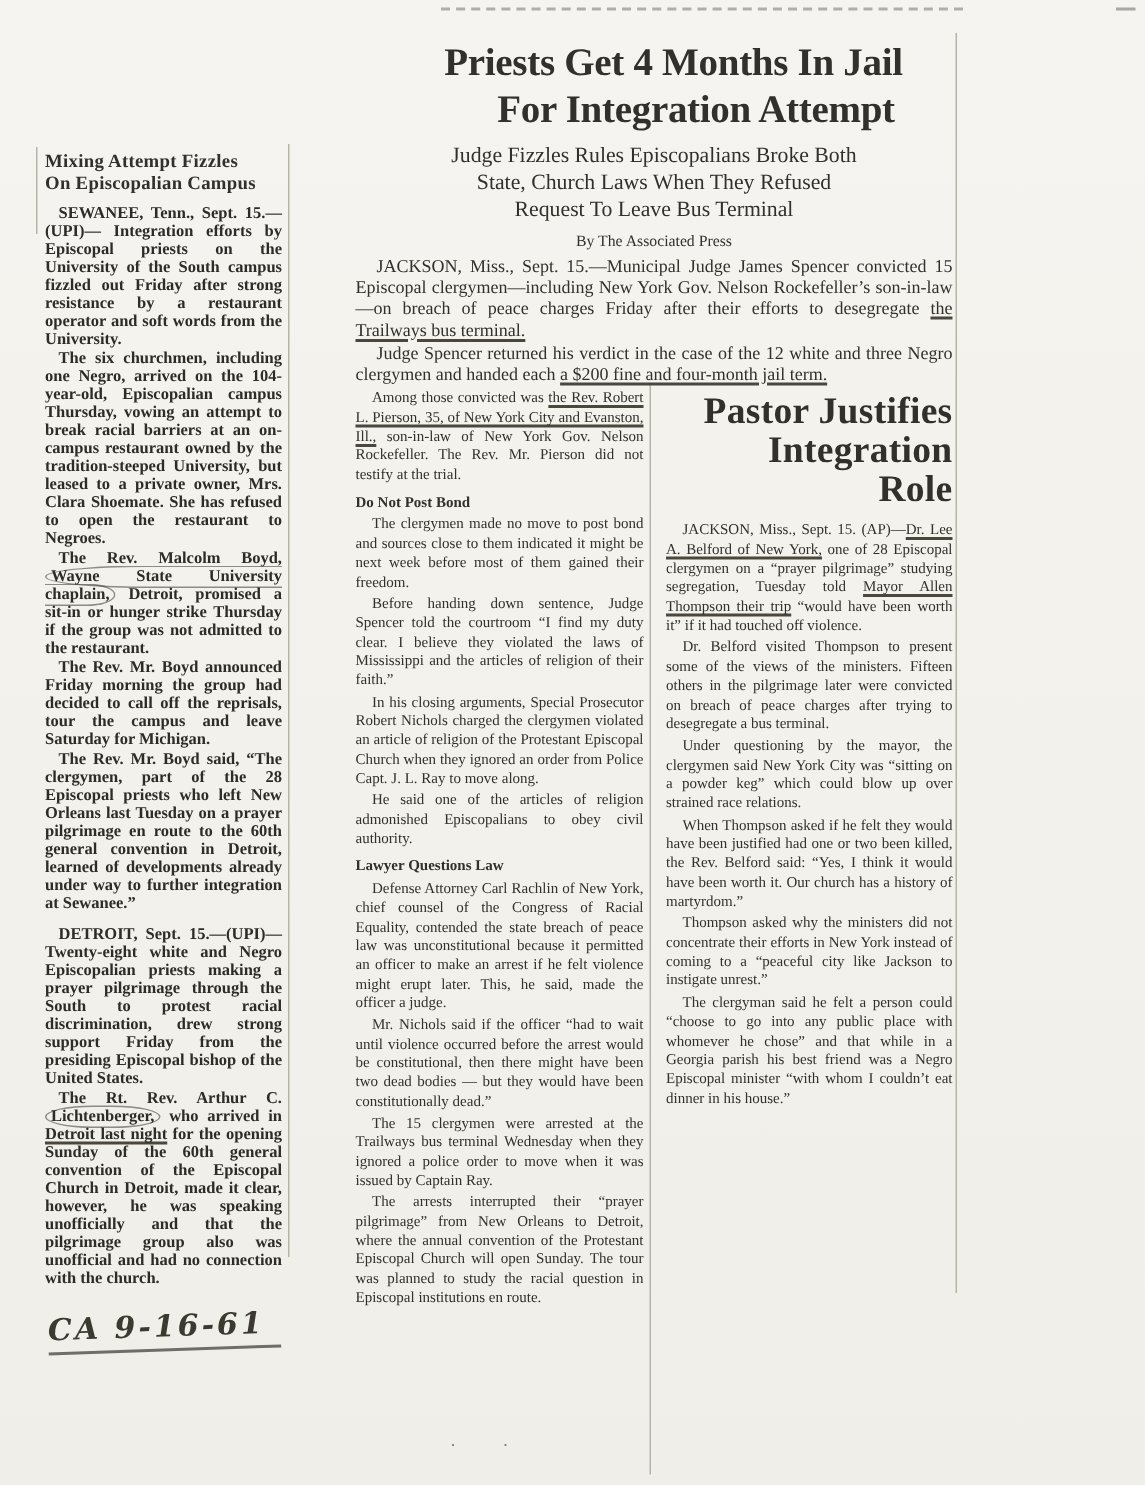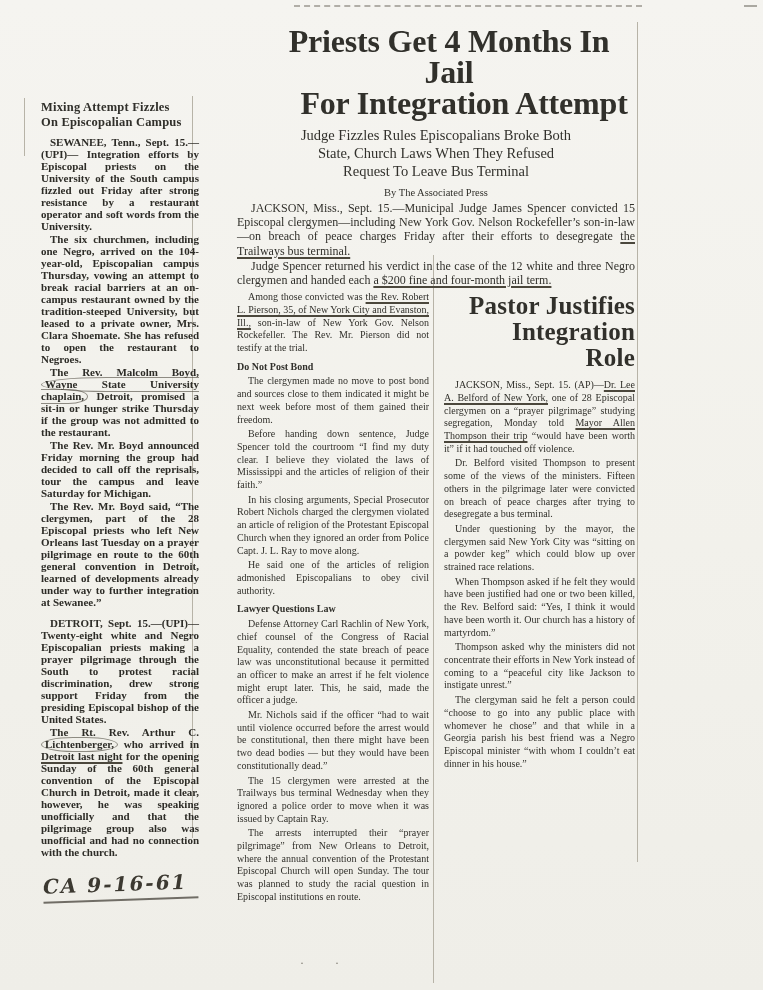--- a/index.html
+++ b/index.html
@@ -10,39 +10,39 @@
     background-image: linear-gradient(180deg, #f5f4f0 0%, #f2f1eb 55%, #efeee8 100%);
     font-family: "Liberation Serif", serif;
     color: var(--ink, #31302b);
     overflow:hidden;
   }
   .rule { position:absolute; width:1px; background: var(--rule, #b7b3a7); }
   .top-dashes { position:absolute; top:5px; left:294px; width:348px; border-top:2px dashed rgba(120,117,108,0.55); }
   .top-tick { position:absolute; top:5px; left:744px; width:13px; border-top:2px solid rgba(120,117,108,0.6); }
 
   
-  .left-clip { position:absolute; left:30px; top:100px; width:158px;margin-left:11px; }
+  .left-clip { position:absolute; left:30px; top:100px; width:158px; }
   .clip-headline { font-size:12.5px; font-weight:bold; line-height:15px; margin-bottom:6px; letter-spacing:0.2px; }
   .left-clip p { font-size:11px; font-weight:bold; line-height:12px; text-align:justify; text-indent:9px; margin-bottom:1px; color:#2d2c27; }
   .left-clip p.dateline { margin-top:9px; }
   .handwriting-wrap { margin-top:14px; padding-left:2px; }
   .handwriting {
     display:inline-block;
     font-family:"DejaVu Serif", serif;
     font-style:italic; font-weight:bold;
     font-size:20px; letter-spacing:2px;
     color:#3c3931;
     transform:rotate(-2deg);
     border-bottom:2px solid rgba(70,66,58,0.75);
     padding:0 10px 3px 0;
   }
 
   
   .main-clip { position:absolute; left:237px; top:26px; width:398px; }
-  .main-headline { text-align:center; font-weight:bold; font-size:32px; line-height:31px; letter-spacing:-0.2px; padding-left:26px; }
+  .main-headline { text-align:center; font-weight:bold; font-size:26px; line-height:31px; letter-spacing:-0.2px; padding-left:26px; }
   .main-headline .hl2 { padding-left:30px; }
   .subhead { text-align:center; font-size:14.5px; line-height:18px; margin-top:7px; }
   .byline { text-align:center; font-size:10.5px; font-weight:normal; margin:7px 0 3px; }
   .lead p { font-size:12px; line-height:14.2px; text-align:justify; text-indent:14px; margin-bottom:1px; }
   .cols { display:flex; gap:15px; margin-top:4px; }
   .col-left { width:192px; }
   .col-right { width:191px; }
   .cols p { font-size:10px; line-height:12.7px; text-align:justify; text-indent:11px; margin-bottom:2px; }
   .crosshead { text-align:center; font-weight:bold; font-size:10.6px; margin:6px 0 4px; text-indent:0 !important; }
   .side-headline { font-weight:bold; font-size:25px; line-height:26px; margin:2px 0 8px; letter-spacing:0.2px;text-align:right; }
@@ -121,21 +121,21 @@
       <p>Mr. Nichols said if the officer “had to wait until violence occurred before the arrest would be constitutional, then there might have been two dead bodies — but they would have been constitutionally dead.”</p>
       <p>The 15 clergymen were arrested at the Trailways bus terminal Wednesday when they ignored a police order to move when it was issued by Captain Ray.</p>
       <p>The arrests interrupted their “prayer pilgrimage” from New Orleans to Detroit, where the annual convention of the Protestant Episcopal Church will open Sunday. The tour was planned to study the racial question in Episcopal institutions en route.</p>
     </div>
 
     <div class="col-right">
       <div class="side-headline">
         <div>Pastor Justifies</div>
         <div class="hl2">Integration Role</div>
       </div>
-      <p><span>JACKSON, Miss., Sept. 15. (AP)—</span><span class="pen-u">Dr. Lee A. Belford of New York,</span><span> one of 28 Episcopal clergymen on a “prayer pilgrimage” studying segregation, Monday told </span><span class="pen-u">Mayor Allen Thompson their trip</span><span> “would have been worth it” if it had touched off violence.</span></p>
+      <p><span>JACKSON, Miss., Sept. 15. (AP)—</span><span class="pen-u">Dr. Lee A. Belford of New York,</span><span> one of 28 Episcopal clergymen on a “prayer pilgrimage” studying segregation, Tuesday told </span><span class="pen-u">Mayor Allen Thompson their trip</span><span> “would have been worth it” if it had touched off violence.</span></p>
       <p>Dr. Belford visited Thompson to present some of the views of the ministers. Fifteen others in the pilgrimage later were convicted on breach of peace charges after trying to desegregate a bus terminal.</p>
       <p>Under questioning by the mayor, the clergymen said New York City was “sitting on a powder keg” which could blow up over strained race relations.</p>
       <p>When Thompson asked if he felt they would have been justified had one or two been killed, the Rev. Belford said: “Yes, I think it would have been worth it. Our church has a history of martyrdom.”</p>
       <p>Thompson asked why the ministers did not concentrate their efforts in New York instead of coming to a “peaceful city like Jackson to instigate unrest.”</p>
       <p>The clergyman said he felt a person could “choose to go into any public place with whomever he chose” and that while in a Georgia parish his best friend was a Negro Episcopal minister “with whom I couldn’t eat dinner in his house.”</p>
     </div>
   </div>
 </div>
 
 </body></html>

